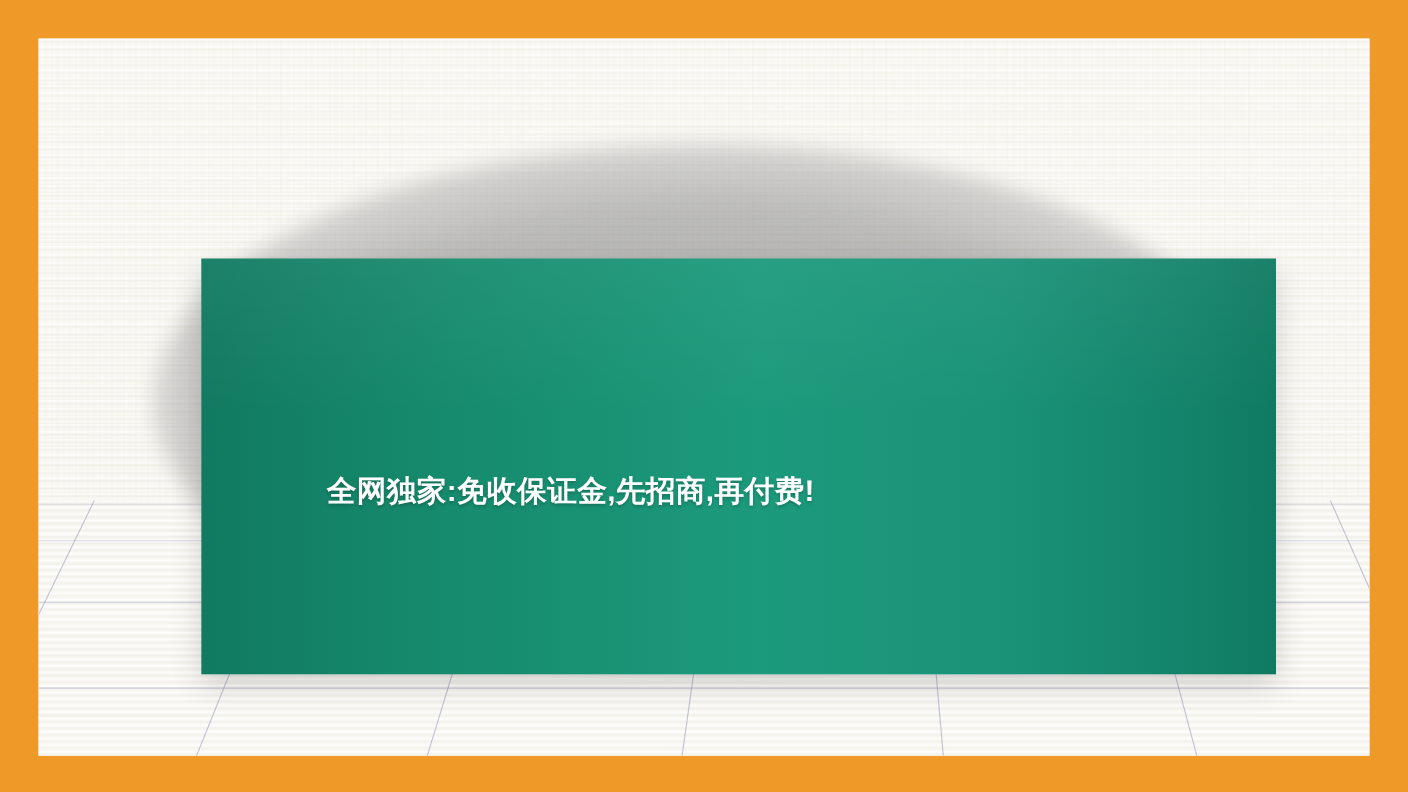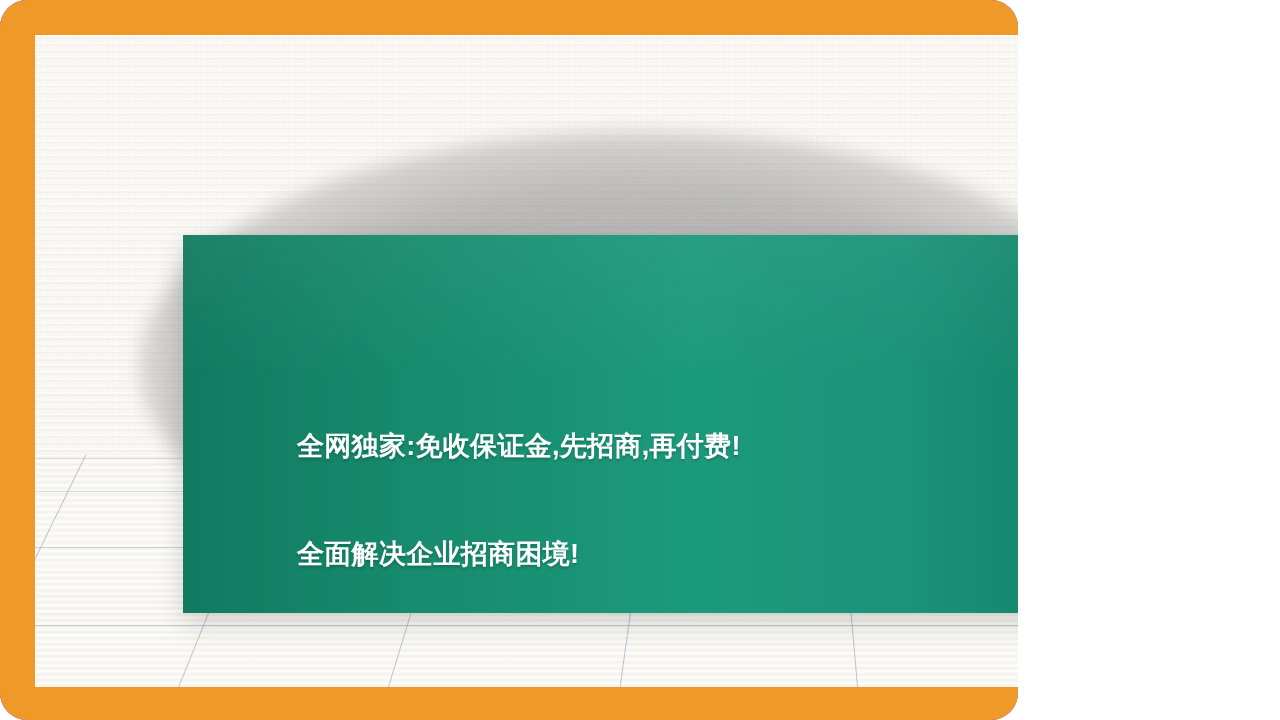--- a/index.html
+++ b/index.html
@@ -7,25 +7,24 @@
     margin: 0;
     padding: 0;
     background: #ffffff;
   }
   body {
     font-family: "Liberation Sans", "DejaVu Sans", sans-serif;
   }
 
   #slide {
     position: relative;
-    width: 1018px;
+    width: 1280px;
     height: 720px;
     overflow: hidden;
     background: #6d28d9;
-    border-radius: 27px;
   }
 
   
   .frame-border {
     position: absolute;
     inset: 0;
     background: #ef9a28;
     z-index: 1;
   }
 
@@ -205,21 +204,20 @@
       <div class="vline" style="left:1165px; transform: rotate(-24deg);"></div>
     </div>
 
     <div class="ball-shadow"></div>
 
     <div class="card">
       <div class="card-text">
 
         <p class="para">
           <span class="line">全网独家:免收保证金,先招商,再付费!</span>
-          <span class="line">全面解决企业招商困境!</span>
         </p>
 
         
 
         
 
       </div>
     </div>
 
   </div>

